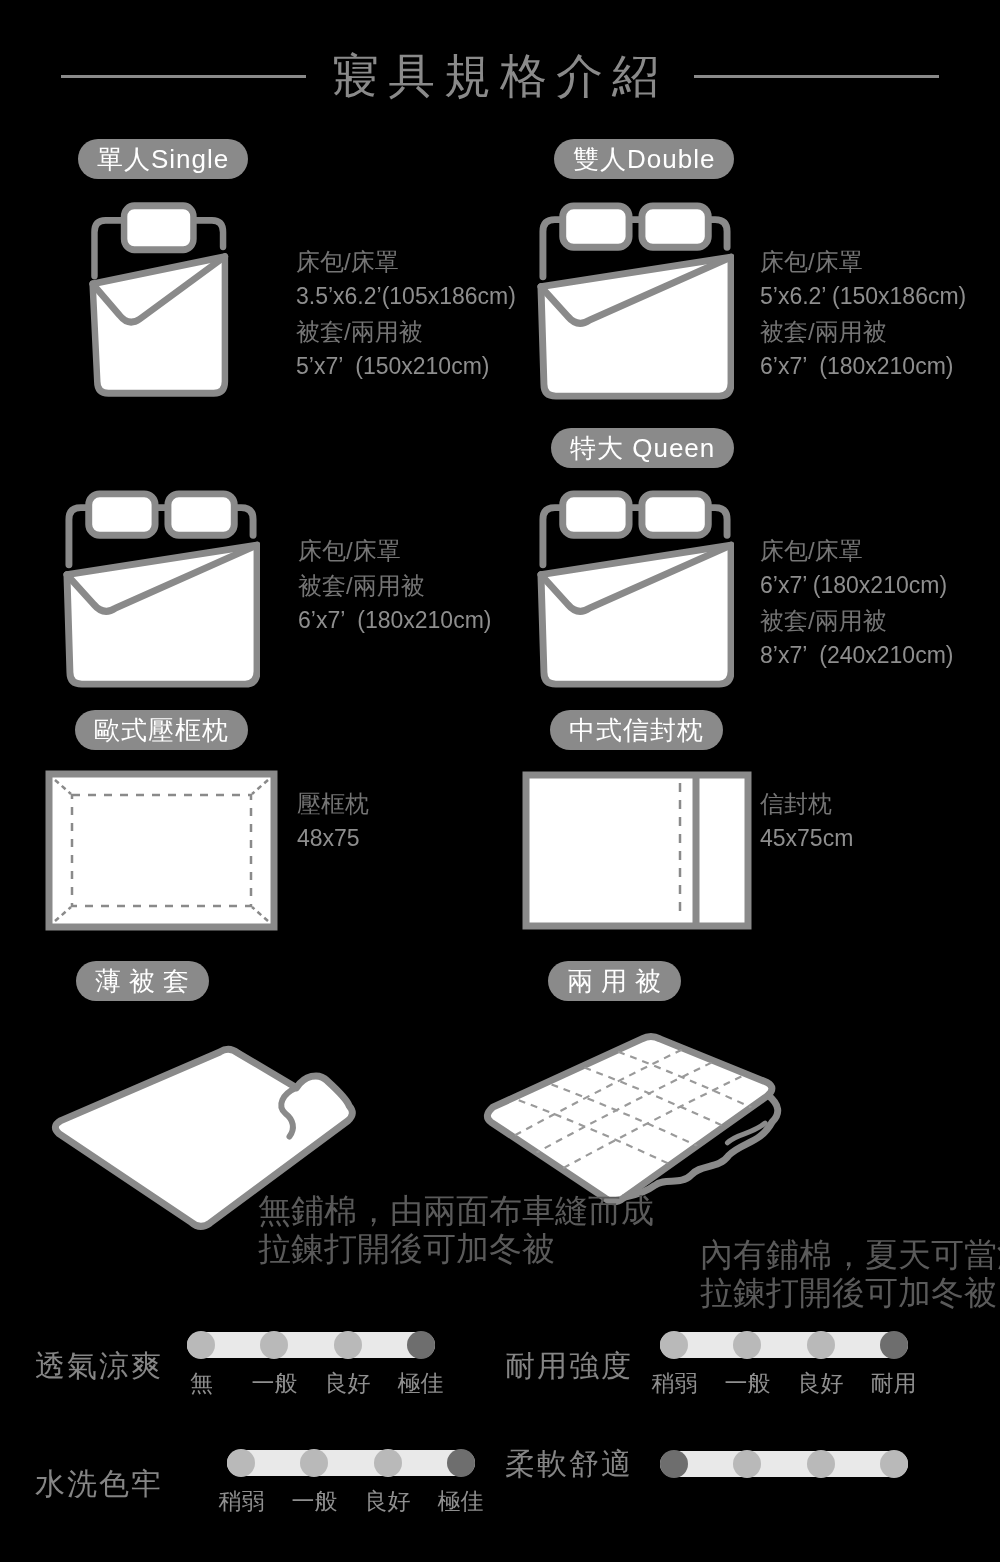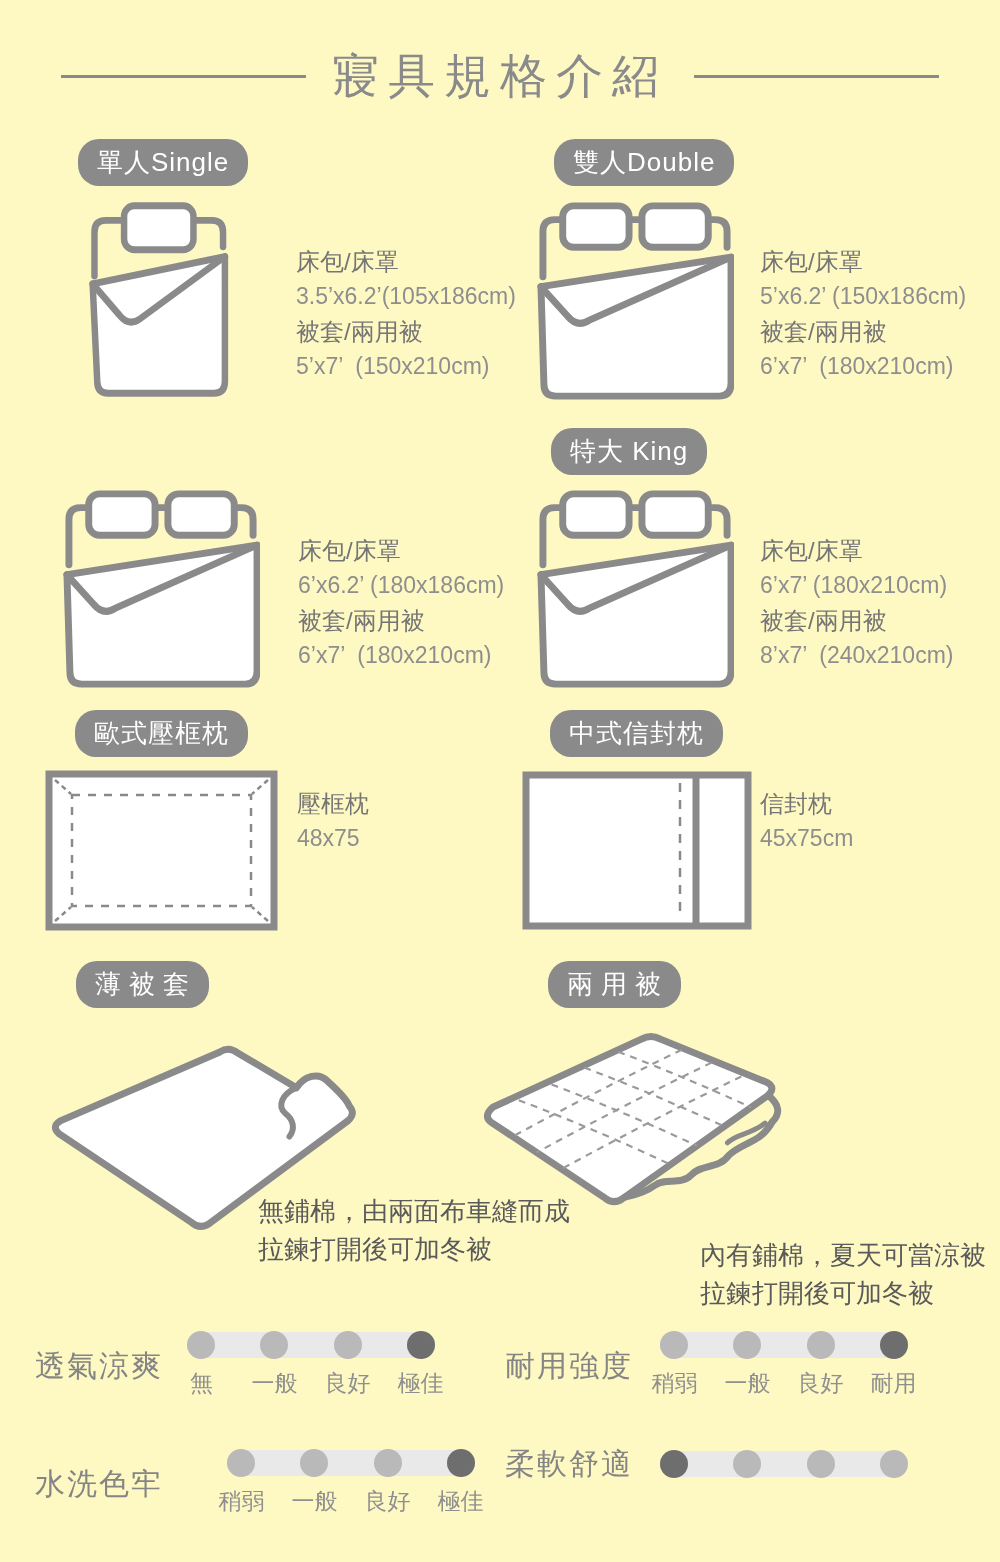--- a/index.html
+++ b/index.html
@@ -1,34 +1,34 @@
 <!DOCTYPE html>
 <html><head>
 <meta charset="utf-8">
 <style>
   html,body{margin:0;padding:0;background:#fff;}
   #canvas{
-    position:relative;width:1000px;height:1562px;background:#fef9c3;
+    position:relative;width:1000px;height:1562px;background:#000000;
     font-family:"Liberation Sans","DejaVu Sans",sans-serif;overflow:hidden;
   }
   .abs{position:absolute;}
   
   .title-row{position:absolute;top:48px;left:0;width:100%;display:flex;align-items:center;justify-content:center;gap:26px;}
   .rule{width:245px;height:3px;background:#8a8a8a;}
   .page-title{font-size:47px;color:#8a8a8a;letter-spacing:9px;line-height:56px;white-space:nowrap;}
   
-  .pill{display:inline-flex;align-items:center;justify-content:center;height:47px;padding:0 19px;
+  .pill{display:inline-flex;align-items:center;justify-content:center;height:40px;padding:0 19px;
     border-radius:21px;background:#8a8a8a;color:#ffffff;font-size:26px;letter-spacing:1px;white-space:nowrap;}
   .pill-wide{letter-spacing:8px;padding-right:12px;}
   
   .spec-label{font-weight:400;font-size:24px;color:#757575;line-height:35px;white-space:pre;}
   .spec-value{font-size:23px;color:#8e8e8e;line-height:35px;white-space:pre;}
   .spec-pair{margin-bottom:0px;}
   
-  .caption{font-size:26px;color:#5a5a5a;line-height:38px;white-space:nowrap;}
+  .caption{font-size:33px;color:#5a5a5a;line-height:38px;white-space:nowrap;}
   
   .rating{display:flex;align-items:center;}
   .rating-label{font-size:30px;color:#858585;letter-spacing:2px;line-height:27px;white-space:nowrap;}
   .rating .rating-label{width:152px;}
   .rating.rating-right .rating-label{width:155px;}
   .scale{display:flex;flex-direction:column;}
   .track{width:248px;height:26px;background:#e9e9e9;border-radius:13px;
     display:flex;justify-content:space-between;align-items:center;}
   .dot{width:28px;height:28px;border-radius:50%;background:#b9b9b9;}
   .dot-active{background:#6e6e6e;}
@@ -105,21 +105,21 @@
     <div class="rule"></div>
   </div>
 
   <div class="abs" style="left:78px;top:139px;">
     <span class="pill">單人Single</span>
   </div>
   <div class="abs" style="left:554px;top:139px;">
     <span class="pill">雙人Double</span>
   </div>
   <div class="abs" style="left:551px;top:428px;">
-    <span class="pill">特大 King</span>
+    <span class="pill">特大 Queen</span>
   </div>
 
   <svg class="abs" style="left:88px;top:197px;" width="148" height="205" preserveAspectRatio="none" viewBox="0 0 160 210">
       <use href="#sym-bed-single"></use>
     </svg>
   <svg class="abs" style="left:536px;top:196px;" width="198" height="207" preserveAspectRatio="none" viewBox="0 0 200 210">
       <use href="#sym-bed-double"></use>
     </svg>
   <svg class="abs" style="left:62px;top:484px;" width="198" height="207" preserveAspectRatio="none" viewBox="0 0 200 210">
       <use href="#sym-bed-double"></use>
@@ -144,21 +144,20 @@
       <div class="spec-value">5’x6.2’ (150x186cm)</div>
     </div>
     <div class="spec-pair">
       <div class="spec-label">被套/兩用被</div>
       <div class="spec-value">6’x7’  (180x210cm)</div>
     </div>
   </div>
   <div class="abs" style="left:298px;top:533px;">
     <div class="spec-pair">
       <div class="spec-label">床包/床罩</div>
-      <div class="spec-value">6’x6.2’ (180x186cm)</div>
     </div>
     <div class="spec-pair">
       <div class="spec-label">被套/兩用被</div>
       <div class="spec-value">6’x7’  (180x210cm)</div>
     </div>
   </div>
   <div class="abs" style="left:760px;top:533px;">
     <div class="spec-pair">
       <div class="spec-label">床包/床罩</div>
       <div class="spec-value">6’x7’ (180x210cm)</div>

